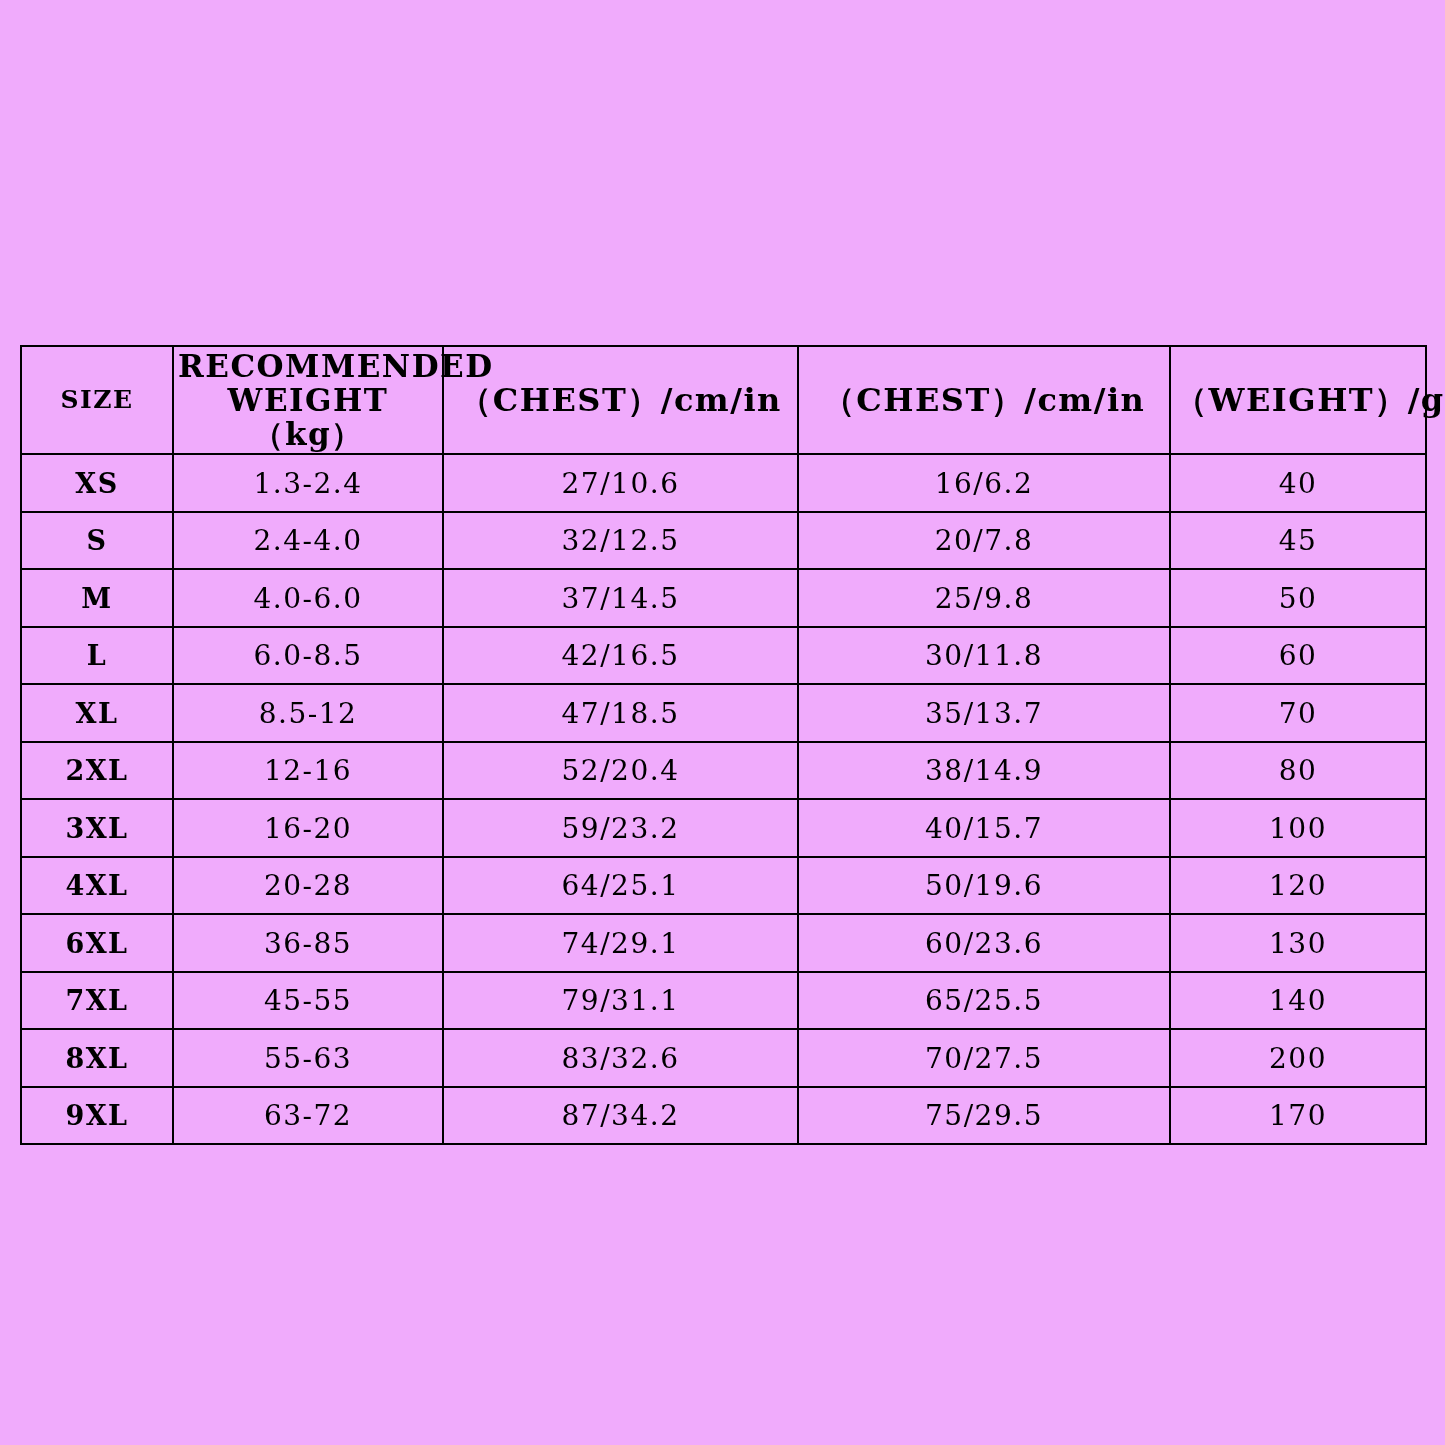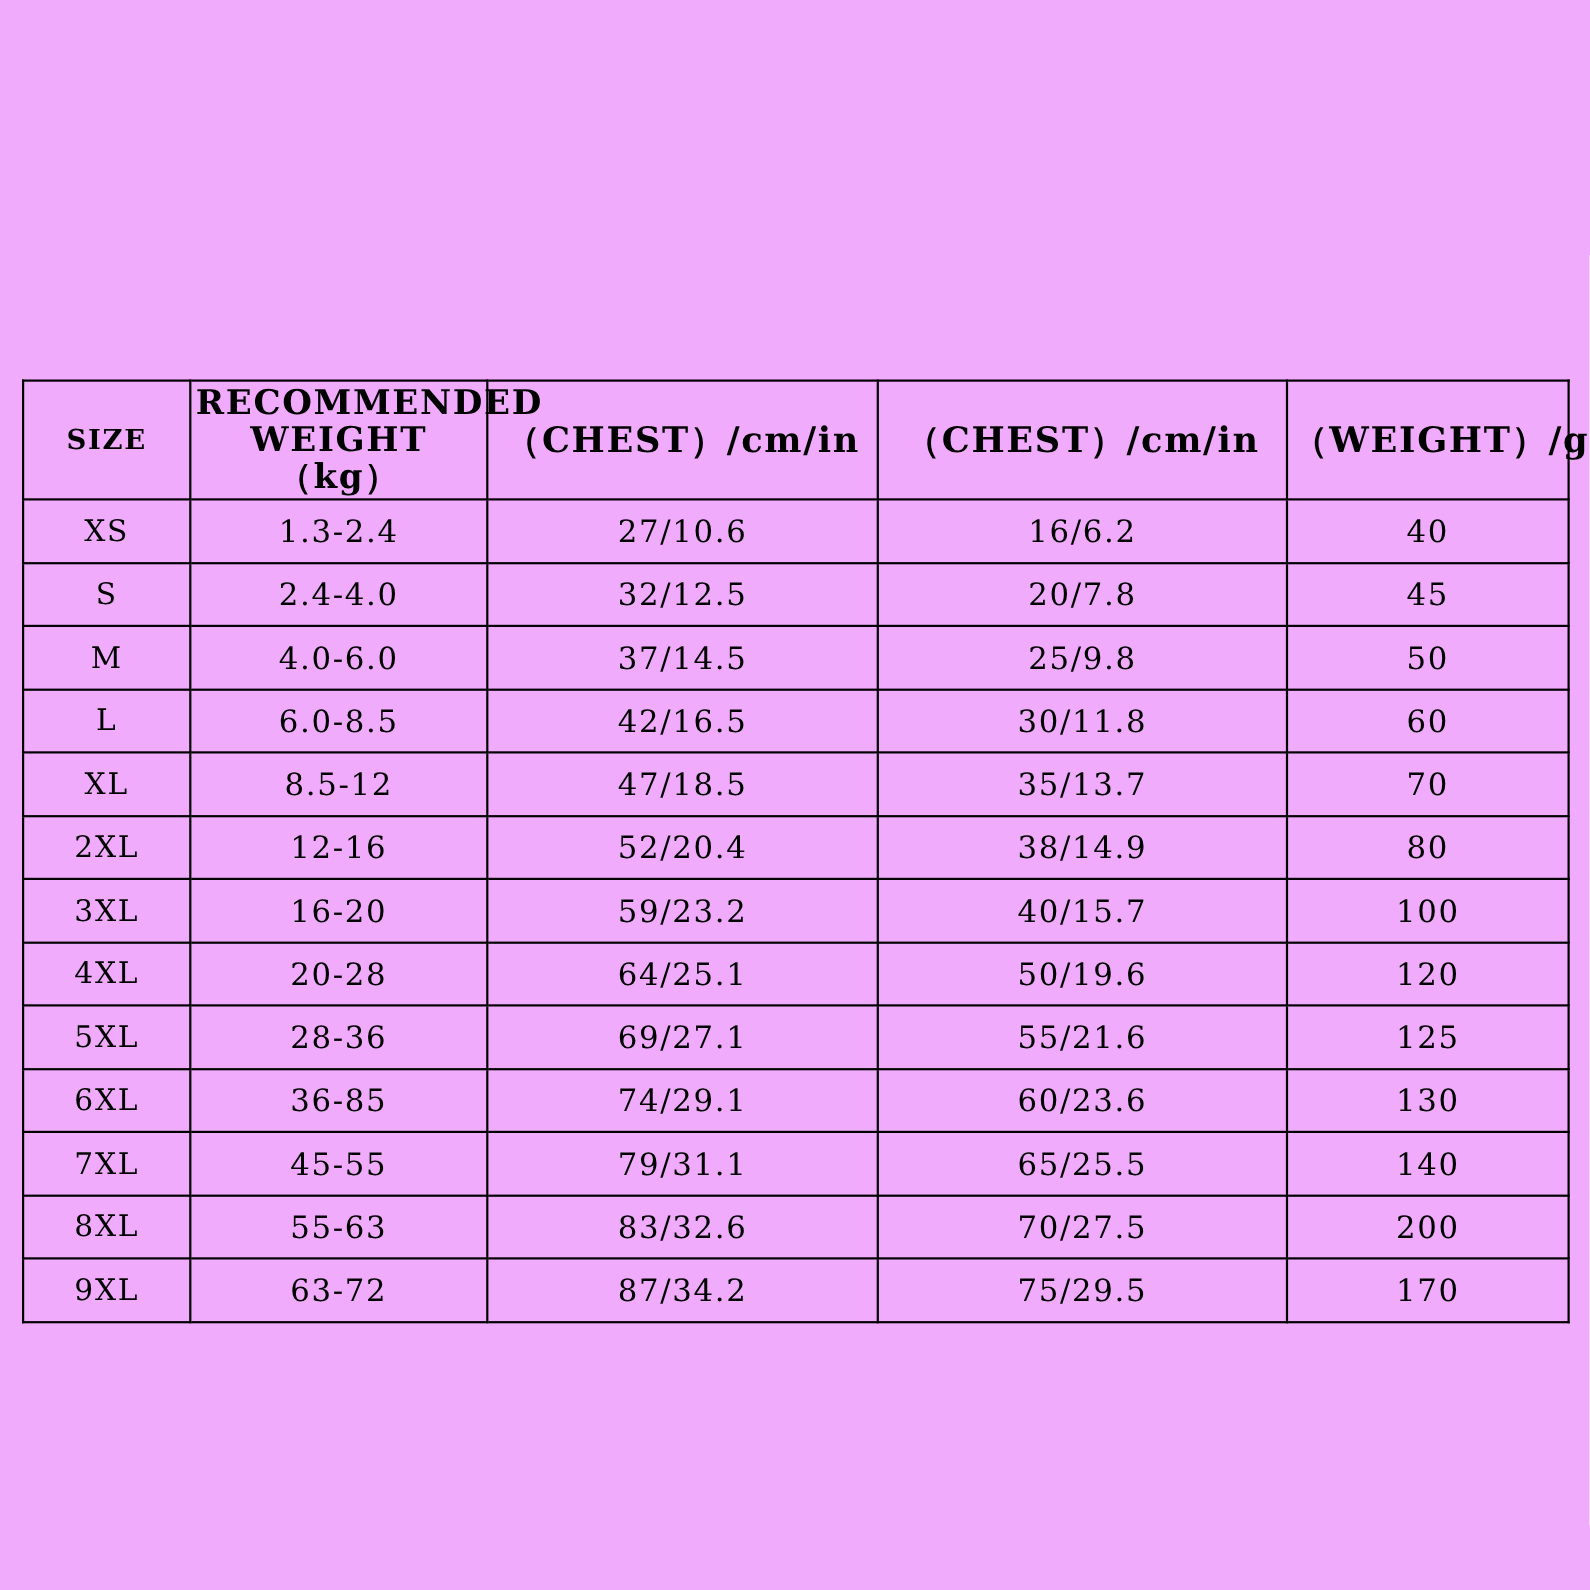--- a/index.html
+++ b/index.html
@@ -59,20 +59,21 @@
     font-size: 31px;
   }
   tr.body-row td {
     height: 55.5px;
     font-size: 28px;
     font-weight: normal;
     padding: 0 4px;
   }
   tr.body-row td.col-size {
     font-size: 27px;
+    font-weight: bold;
   }
   .two-line {
     display: block;
     line-height: 1.1;
   }
 </style>
 </head>
 <body>
 
 <div class="page">
@@ -155,27 +156,20 @@
             <td>100</td>
           </tr>
           <tr class="body-row">
             <td class="col-size">4XL</td>
             <td>20-28</td>
             <td>64/25.1</td>
             <td>50/19.6</td>
             <td>120</td>
           </tr>
           <tr class="body-row">
-            <td class="col-size">5XL</td>
-            <td>28-36</td>
-            <td>69/27.1</td>
-            <td>55/21.6</td>
-            <td>125</td>
-          </tr>
-          <tr class="body-row">
             <td class="col-size">6XL</td>
             <td>36-85</td>
             <td>74/29.1</td>
             <td>60/23.6</td>
             <td>130</td>
           </tr>
           <tr class="body-row">
             <td class="col-size">7XL</td>
             <td>45-55</td>
             <td>79/31.1</td>

